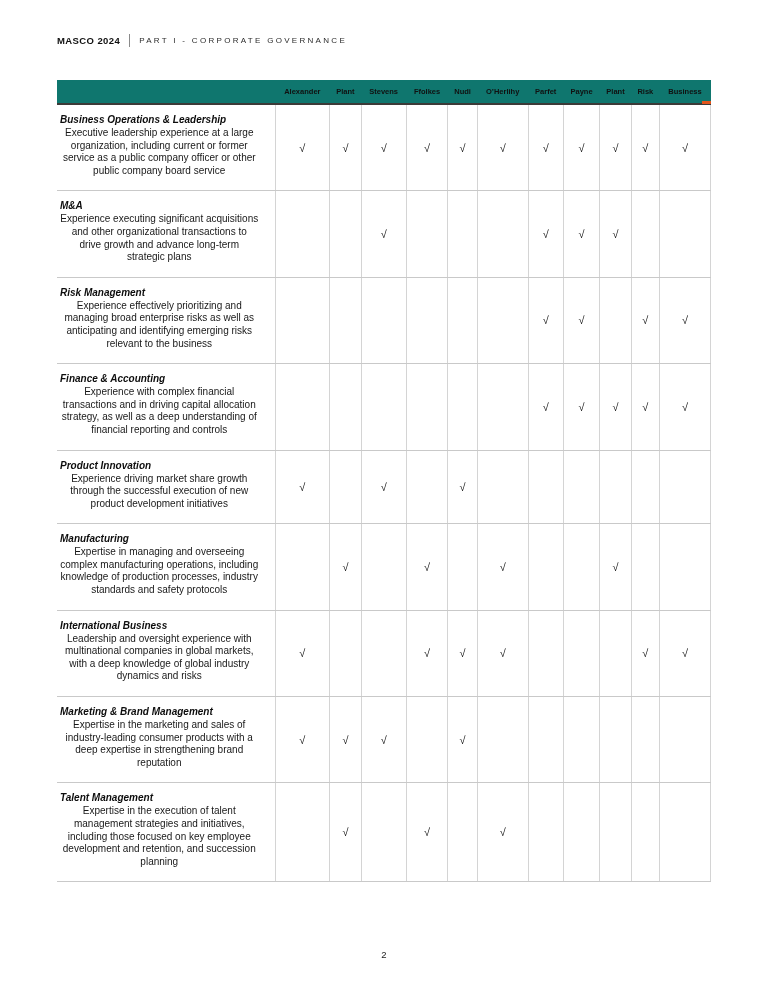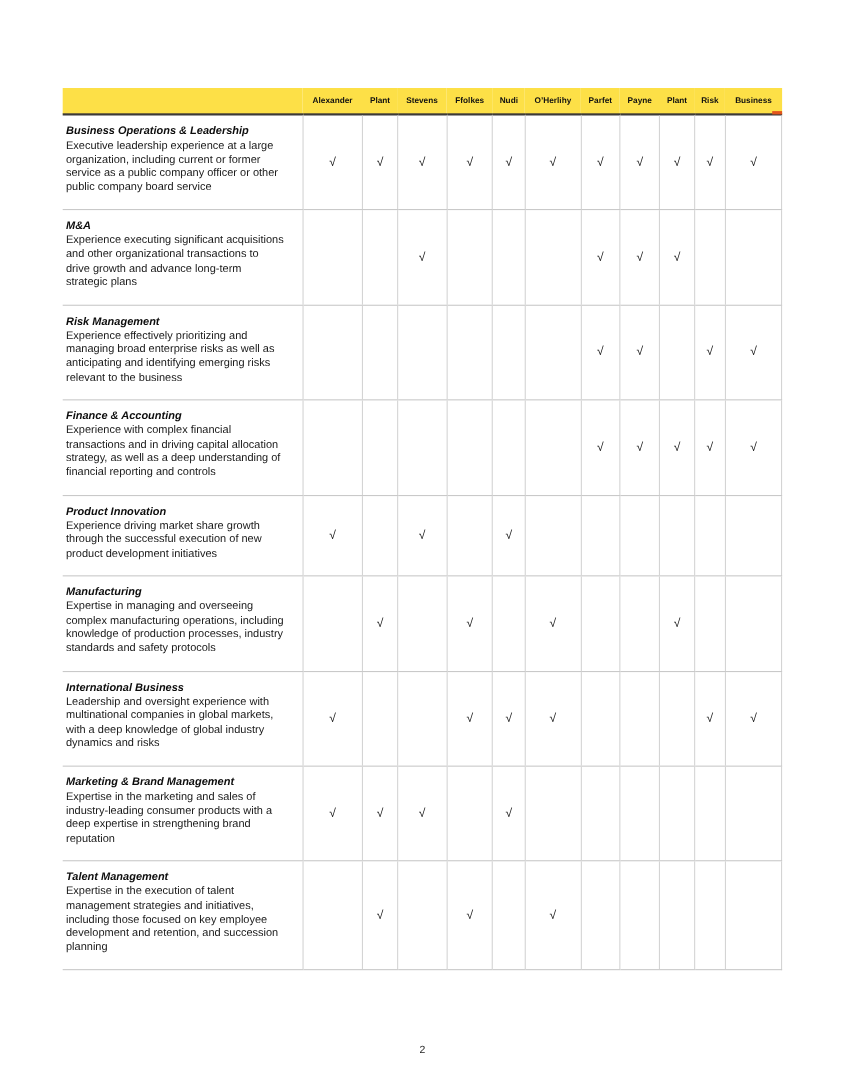--- a/index.html
+++ b/index.html
@@ -41,21 +41,21 @@
     position:absolute;
     top:80px;
     left:57px;
     width:654px;
   }
   table {
     border-collapse:collapse;
     width:654px;
   }
   thead th {
-    background:#fde047;
+    background:#0f766e;
     font-size:7.5px;
     font-weight:bold;
     color:#111;
     text-align:center;
     padding:7px 3px;
     border-bottom:2px solid #3c3a38;
     white-space:nowrap;
   }
   thead th.cat-col { width:218px; }
   .accent {
@@ -80,20 +80,21 @@
     font-weight:bold;
     font-style:italic;
     line-height:13px;
     margin-bottom:1px;
     color:#0d0d0d;
   }
   .cat-desc {
     font-size:10px;
     line-height:12.6px;
     color:#181818;
+    text-align:center;
   }
   td.chk {
     border-left:1px solid #d4d4d4;
     text-align:center;
     font-size:11px;
     color:#111;
   }
   td.chk:last-child { border-right:1px solid #d4d4d4; }
   .page-number {
     position:absolute;
@@ -103,20 +104,25 @@
     text-align:center;
     font-size:9.5px;
     color:#222;
   }
 </style>
 </head>
 <body>
 
 <div class="page">
 
+  <div class="doc-header">
+    <span class="brand">MASCO 2024</span>
+    <span class="hdr-divider"></span>
+    <span class="section">PART I - CORPORATE GOVERNANCE</span>
+  </div>
 
   <div class="table-wrap">
     <table>
       <thead>
         <tr id="header-row">
             <th class="cat-col"></th>
             <th>Alexander</th>
             <th>Plant</th>
             <th>Stevens</th>
             <th>Ffolkes</th>

